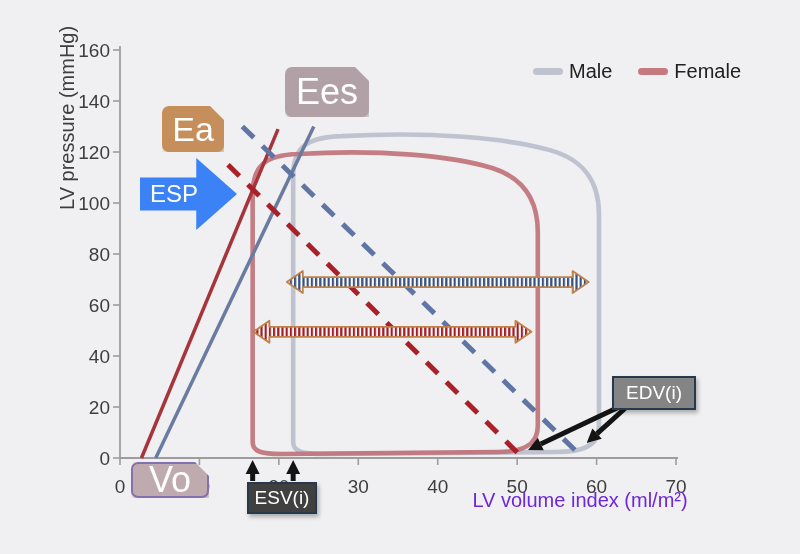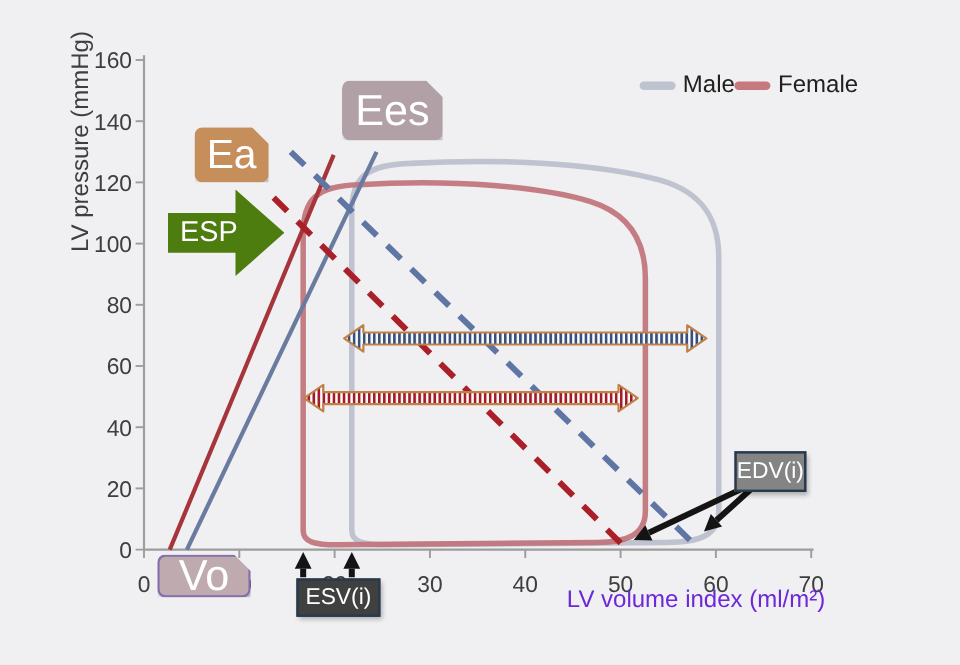--- a/index.html
+++ b/index.html
@@ -6,21 +6,21 @@
   *{box-sizing:border-box;}
   .stage{
     position:relative;width:800px;height:554px;overflow:hidden;
     background:#f0eff1;
     font-family:"Liberation Sans",sans-serif;
   }
   svg{position:absolute;left:0;top:0;}
   svg text.tick{font-family:"Liberation Sans",sans-serif;font-size:19px;}
 
   .legend{
-    position:absolute;left:533px;top:60px;display:flex;
+    position:absolute;left:533px;top:60px;display:flex;gap:26px;
     font-size:20px;color:#212121;align-items:flex-end;
   }
   .legend-item{display:flex;align-items:center;gap:6px;cursor:default;}
   .swatch{display:inline-block;width:30px;height:7px;border-radius:4px;}
 
   .ytitle{
     position:absolute;left:56px;top:34px;height:176px;width:26px;
     writing-mode:vertical-rl;transform:rotate(180deg);
     font-size:20px;color:#3e3e3e;text-align:center;white-space:nowrap;
   }
@@ -47,21 +47,21 @@
     display:flex;align-items:center;padding-left:10px;
     color:#fff;font-size:24px;
     filter:drop-shadow(2px 3px 2px rgba(90,90,90,.35));
   }
   .marker{
     position:absolute;display:flex;align-items:center;justify-content:center;
     color:#fff;font-size:19px;border:2px solid;
     box-shadow:2px 3px 4px rgba(0,0,0,.28);
   }
   .esv{left:247px;top:482px;width:70px;height:32px;}
-  .edv{left:612px;top:376px;width:60px;height:34px;}
+  .edv{left:612px;top:376px;width:84px;height:34px;}
 </style>
 </head>
 <body>
 
 <div class="stage" style="background: rgb(240, 239, 241);">
 
   <svg id="plot" width="800" height="554" viewBox="0 0 800 554">
       <defs>
         <pattern id="stripeM" patternUnits="userSpaceOnUse" width="4.2" height="26">
           <rect width="4.2" height="26" fill="#fdfdfd"></rect>
@@ -159,20 +159,20 @@
       <span class="swatch" style="background: rgb(198, 121, 126);"></span>
       <span>Female</span>
     </div>
   </div>
 
   <div class="ytitle">LV pressure (mmHg)</div>
   <div class="xtitle">LV volume index (ml/m²)</div>
 
   <div class="box snip ea" style="background: rgb(198, 142, 90);">Ea</div>
   <div class="box snip ees" style="background: rgb(178, 160, 167);">Ees</div>
-  <div class="esp" style="background: #4d7c0f;">
+  <div class="esp" style="background: #3b82f6;">
     <span>ESP</span>
   </div>
   <div class="box snip vo" style="background: rgb(191, 170, 176); border-color: rgb(132, 112, 172);">Vo</div>
   <div class="marker esv" style="background: #404040; border-color: rgb(39, 57, 77);">ESV(i)</div>
   <div class="marker edv" style="background: rgb(132, 132, 132); border-color: rgb(39, 57, 77);">EDV(i)</div>
 
 </div>
 
 </body></html>

